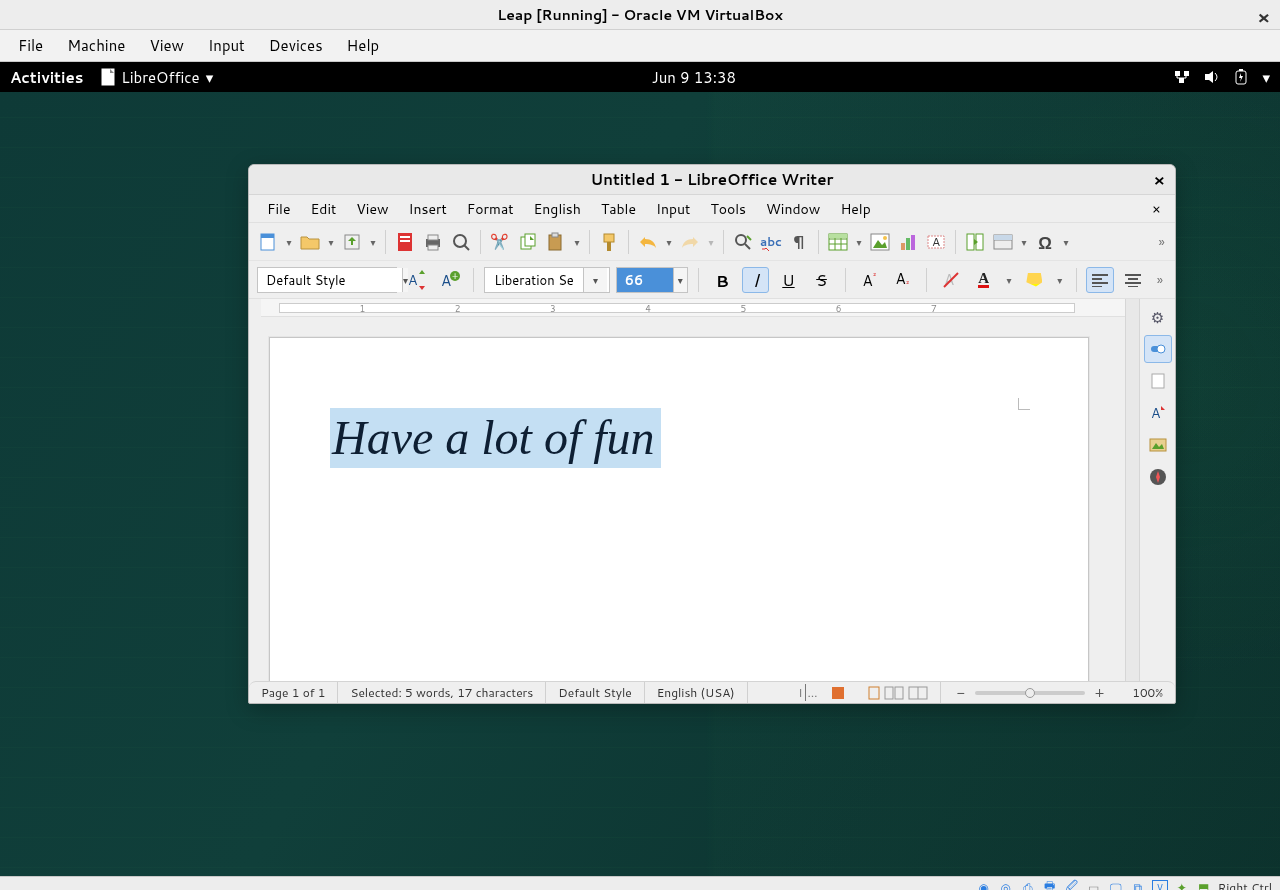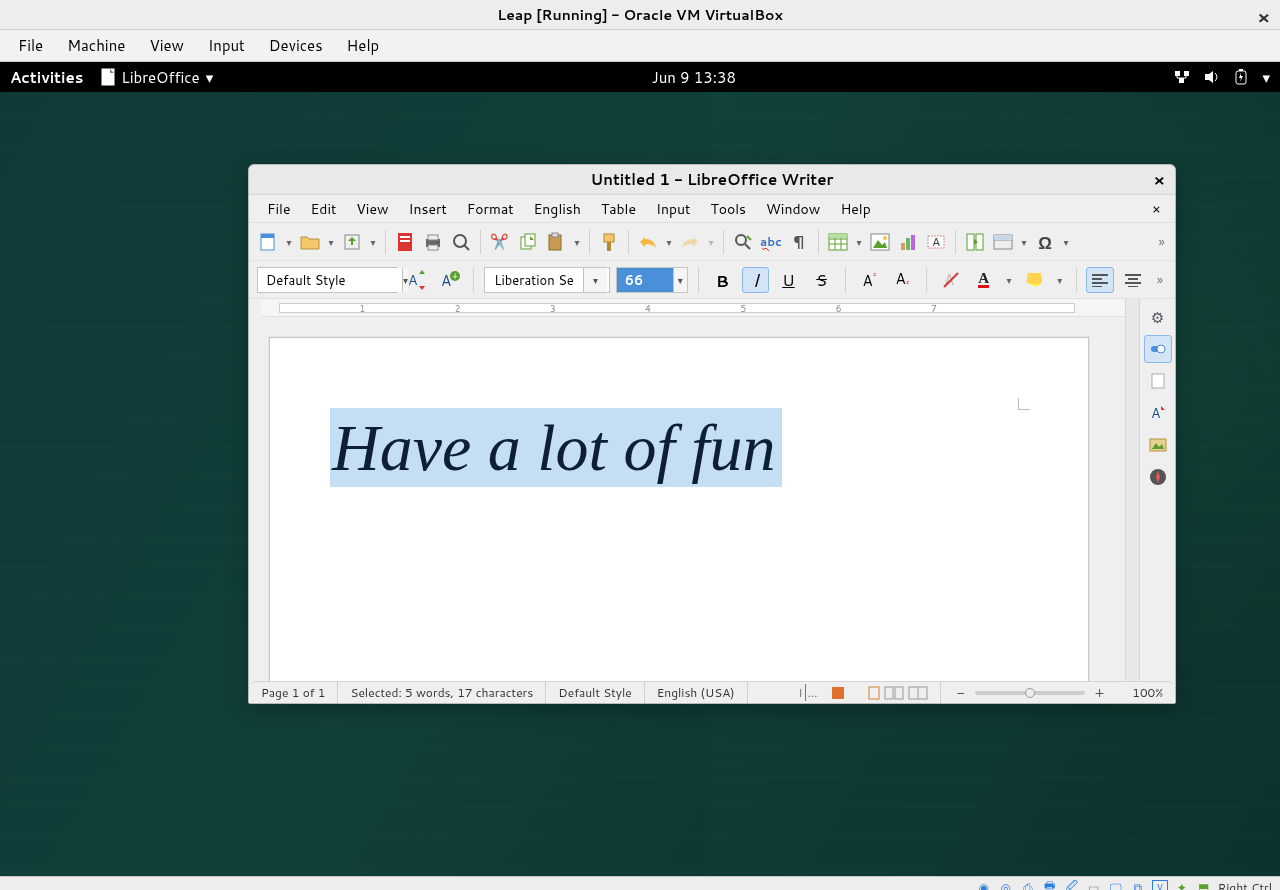--- a/index.html
+++ b/index.html
@@ -55,21 +55,21 @@
 
 
 .workarea { flex:1; display:flex; background:#efefef; overflow:hidden;}
 .docwrap { flex:1; background:#efefef; display:flex; flex-direction:column;}
 .ruler { height:18px; background:#f5f5f5; border-bottom:1px solid #e0e0e0; position:relative; margin:0 0 0 12px;}
 .ruler-inner { position:absolute; left:18px; right:50px; top:4px; height:10px; background:#fff; border:1px solid #ccc;}
 .ruler-inner span { position:absolute; top:-2px; font-size:9px; color:#888;}
 .page-scroll { flex:1; overflow:auto; background:#efefef; padding:20px 0 0 20px; position:relative;}
 .page { width:820px; height:auto; min-height:480px; background:#fff; border:1px solid #c6c6c6; box-shadow:0 0 0 1px #e5e5e5; padding:70px 60px; position:relative;}
 .page .corner { position:absolute; width:12px; height:12px; border-right:1px solid #bbb; border-bottom:1px solid #bbb; right:58px; top:60px; transform:rotate(90deg);}
-.seltext { display:inline-block; background:#c4dff3; font-family:"Liberation Serif","Times New Roman",serif; font-style:italic; font-size:66px; color:#0e1f33; line-height:1.08; padding:4px 6px 4px 2px;}
+.seltext { display:inline-block; background:#c4dff3; font-family:"Liberation Serif","Times New Roman",serif; font-style:italic; font-size:48px; color:#0e1f33; line-height:1.08; padding:4px 6px 4px 2px;}
 .scrollbar-v { width:14px; background:#e8e8e8; border-left:1px solid #d6d6d6;}
 .sidebar { width:36px; background:#efefef; border-left:1px solid #d6d6d6; display:flex; flex-direction:column; align-items:center; padding-top:4px; gap:4px;}
 .sidebar .sbtn { width:28px; height:28px; border:1px solid transparent; border-radius:3px; display:flex; align-items:center; justify-content:center; cursor:pointer; }
 .sidebar .sbtn.active { background:#d4e4f7; border-color:#8bb8e8;}
 
 
 .statusbar { height:22px; background:#efefef; border-top:1px solid #d4d4d4; display:flex; align-items:center; font-size:12px; color:#333;border-radius:7px;}
 .statusbar .cell { padding:0 12px; border-right:1px solid #d0d0d0; height:100%; display:flex; align-items:center; }
 .zoomslider { width:110px; height:4px; background:#ccc; border-radius:2px; position:relative; margin:0 6px;}
 .zoomslider .knob { width:10px; height:10px; background:#eee; border:1px solid #999; border-radius:50%; position:absolute; top:-3px; left:50px;}

